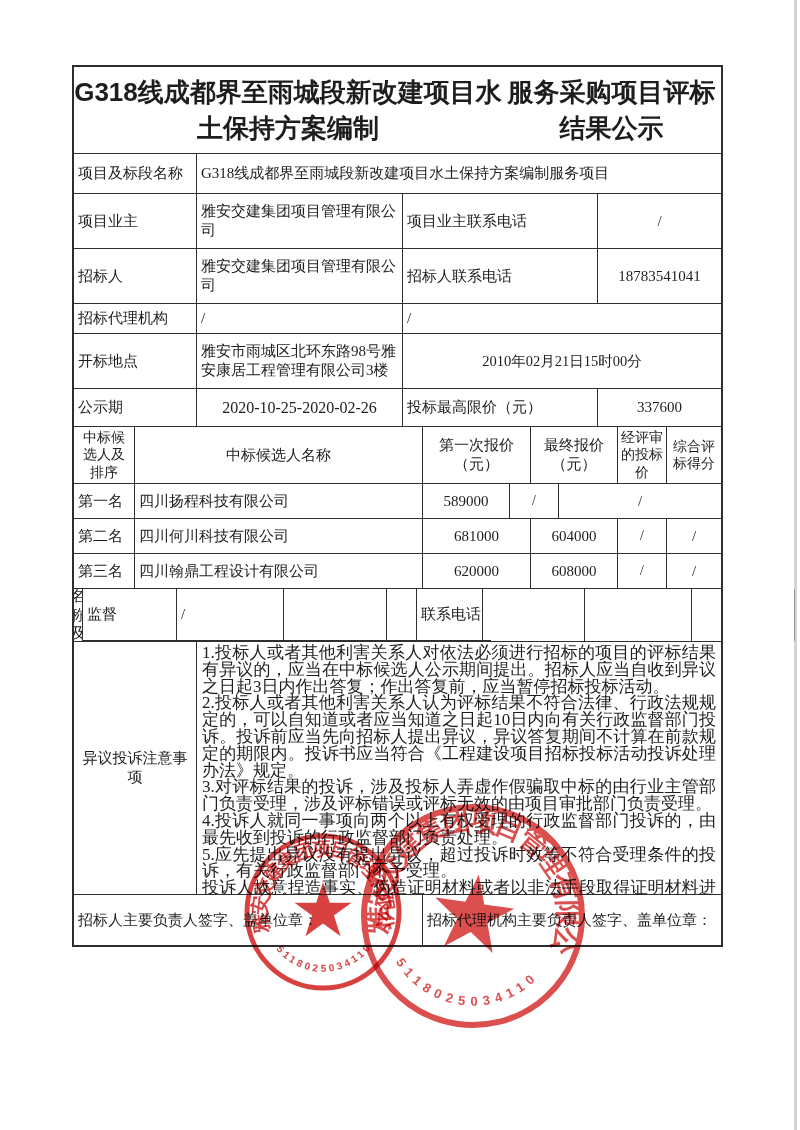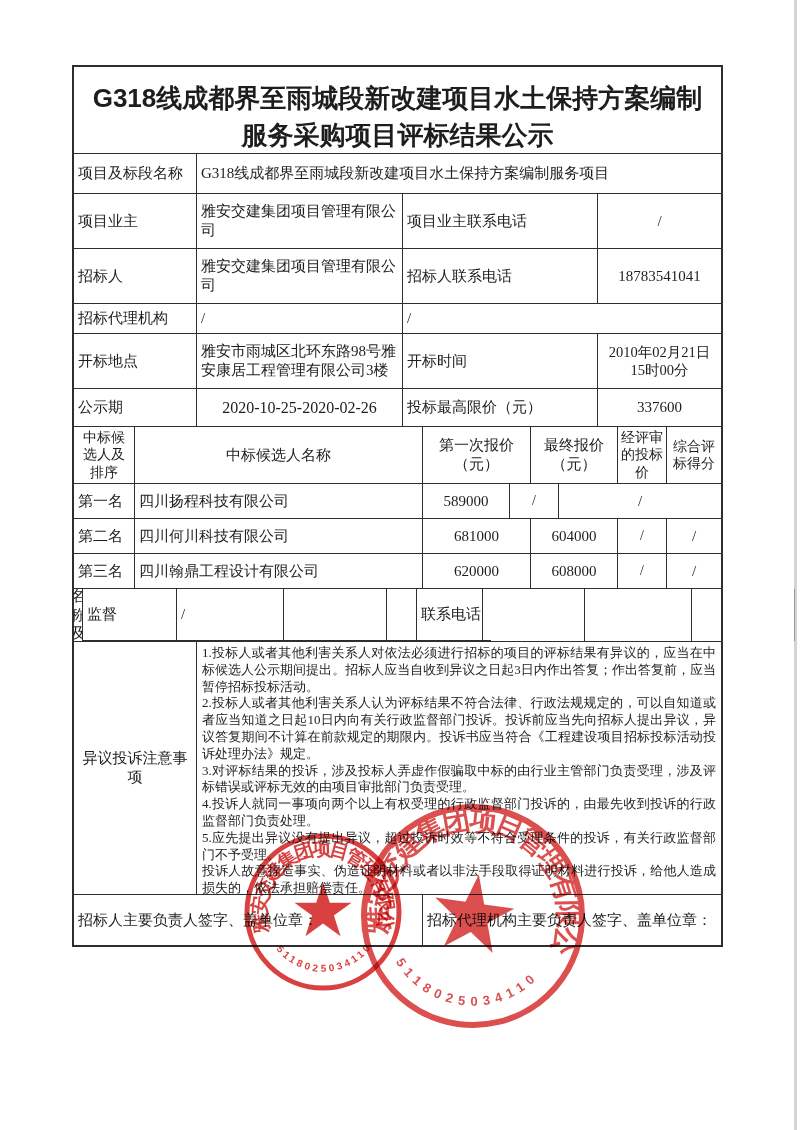--- a/index.html
+++ b/index.html
@@ -16,39 +16,39 @@
   .row:last-child{border-bottom:none}
   .c{
     box-sizing:border-box;border-right:1px solid #2e2e2e;
     display:flex;align-items:center;padding:2px 4px;
     font-size:15px;line-height:1.25;overflow:hidden;
   }
   .c:last-child{border-right:none}
   .center{justify-content:center;text-align:center}
   .flex1{flex:1}
   .title-row{
-    flex-direction:column;justify-content:flex-end;align-items:center;
+    flex-direction:row;justify-content:flex-end;align-items:center;
     height:87px;font-family:"Liberation Sans",sans-serif;font-weight:bold;
     font-size:26px;line-height:1.4;text-align:center;border-right:none;
   }
   .w-label{width:123px}
   .w-val{width:206px}
   .w-lab2{width:195px}
   .cw1{width:61px;font-size:14px}
   .cw2{width:288px}
   .cw3{width:108px}
   .cw4{width:87px}
   .cw5{width:49px;font-size:14px;padding:2px}
   .cw6{font-size:14px;padding:2px}
   .sup-right{flex:1;display:flex;flex-direction:row}
   .srow{display:flex;flex:1;box-sizing:border-box}
   .srow-top{border-bottom:1px solid #2e2e2e}
   .sw1{width:94px}.sw2{width:107px}.sw3{width:103px}.sw4{width:30px;padding:0}.sw5{width:66px;white-space:nowrap}
   .notice-content{flex:1;flex-direction:column;align-items:flex-end;justify-content:flex-start;
-    font-size:13px;line-height:16.8px;padding:3px 5px;text-align:justify}
+    font-size:17px;line-height:16.8px;padding:3px 5px;text-align:justify}
   .notice-content div{width:100%}
   .sig-left{width:349px}
   .stamp{position:absolute;pointer-events:none;mix-blend-mode:multiply;opacity:.92;z-index:5}
   .stamp text{font-family:"Liberation Sans",sans-serif;font-weight:bold}
 </style>
 </head>
 <body>
 
 <div class="doc">
 
@@ -78,21 +78,20 @@
 
   <div class="row" style="height:30px">
     <div class="c w-label">招标代理机构</div>
     <div class="c w-val">/</div>
     <div class="c flex1">/</div>
   </div>
 
   <div class="row" style="height:55px">
     <div class="c w-label">开标地点</div>
     <div class="c w-val">雅安市雨城区北环东路98号雅安康居工程管理有限公司3楼</div>
-    <div class="c w-lab2">开标时间</div>
     <div class="c flex1 center" style="font-size:14.5px">2010年02月21日15时00分</div>
   </div>
 
   <div class="row" style="height:38px">
     <div class="c w-label">公示期</div>
     <div class="c w-val center" style="font-size:16px">2020-10-25-2020-02-26</div>
     <div class="c w-lab2">投标最高限价（元）</div>
     <div class="c flex1 center">337600</div>
   </div>
 

